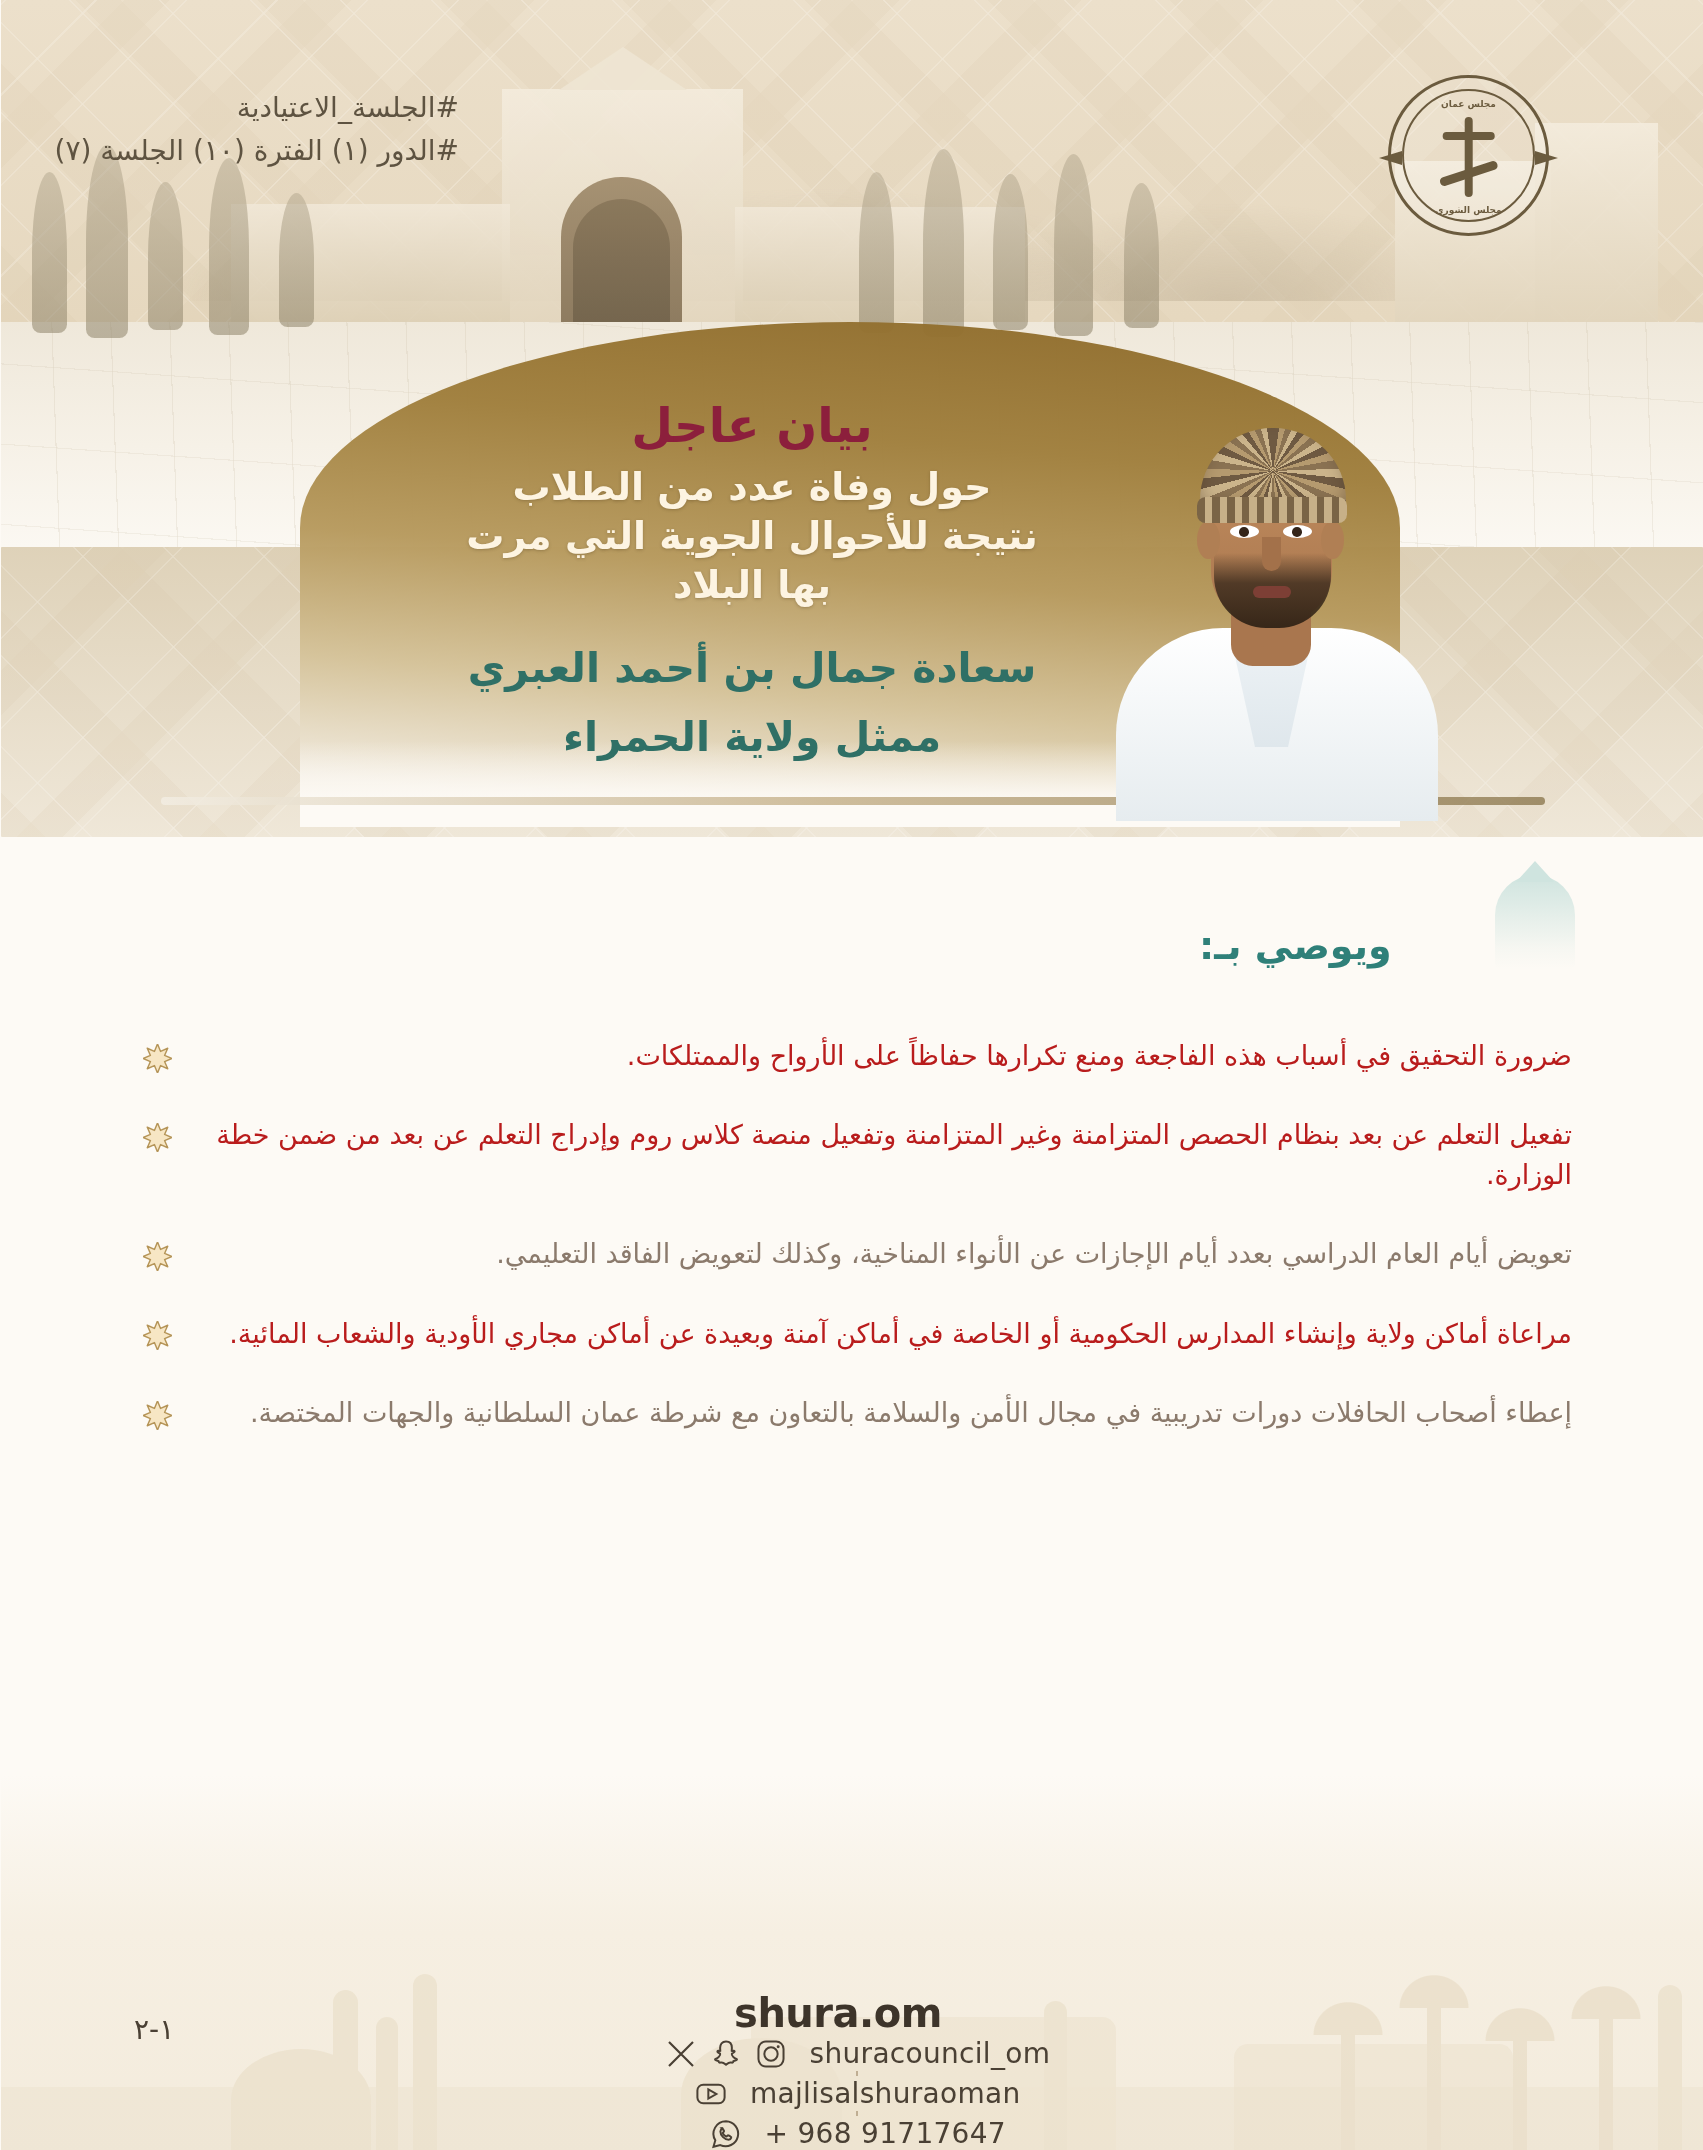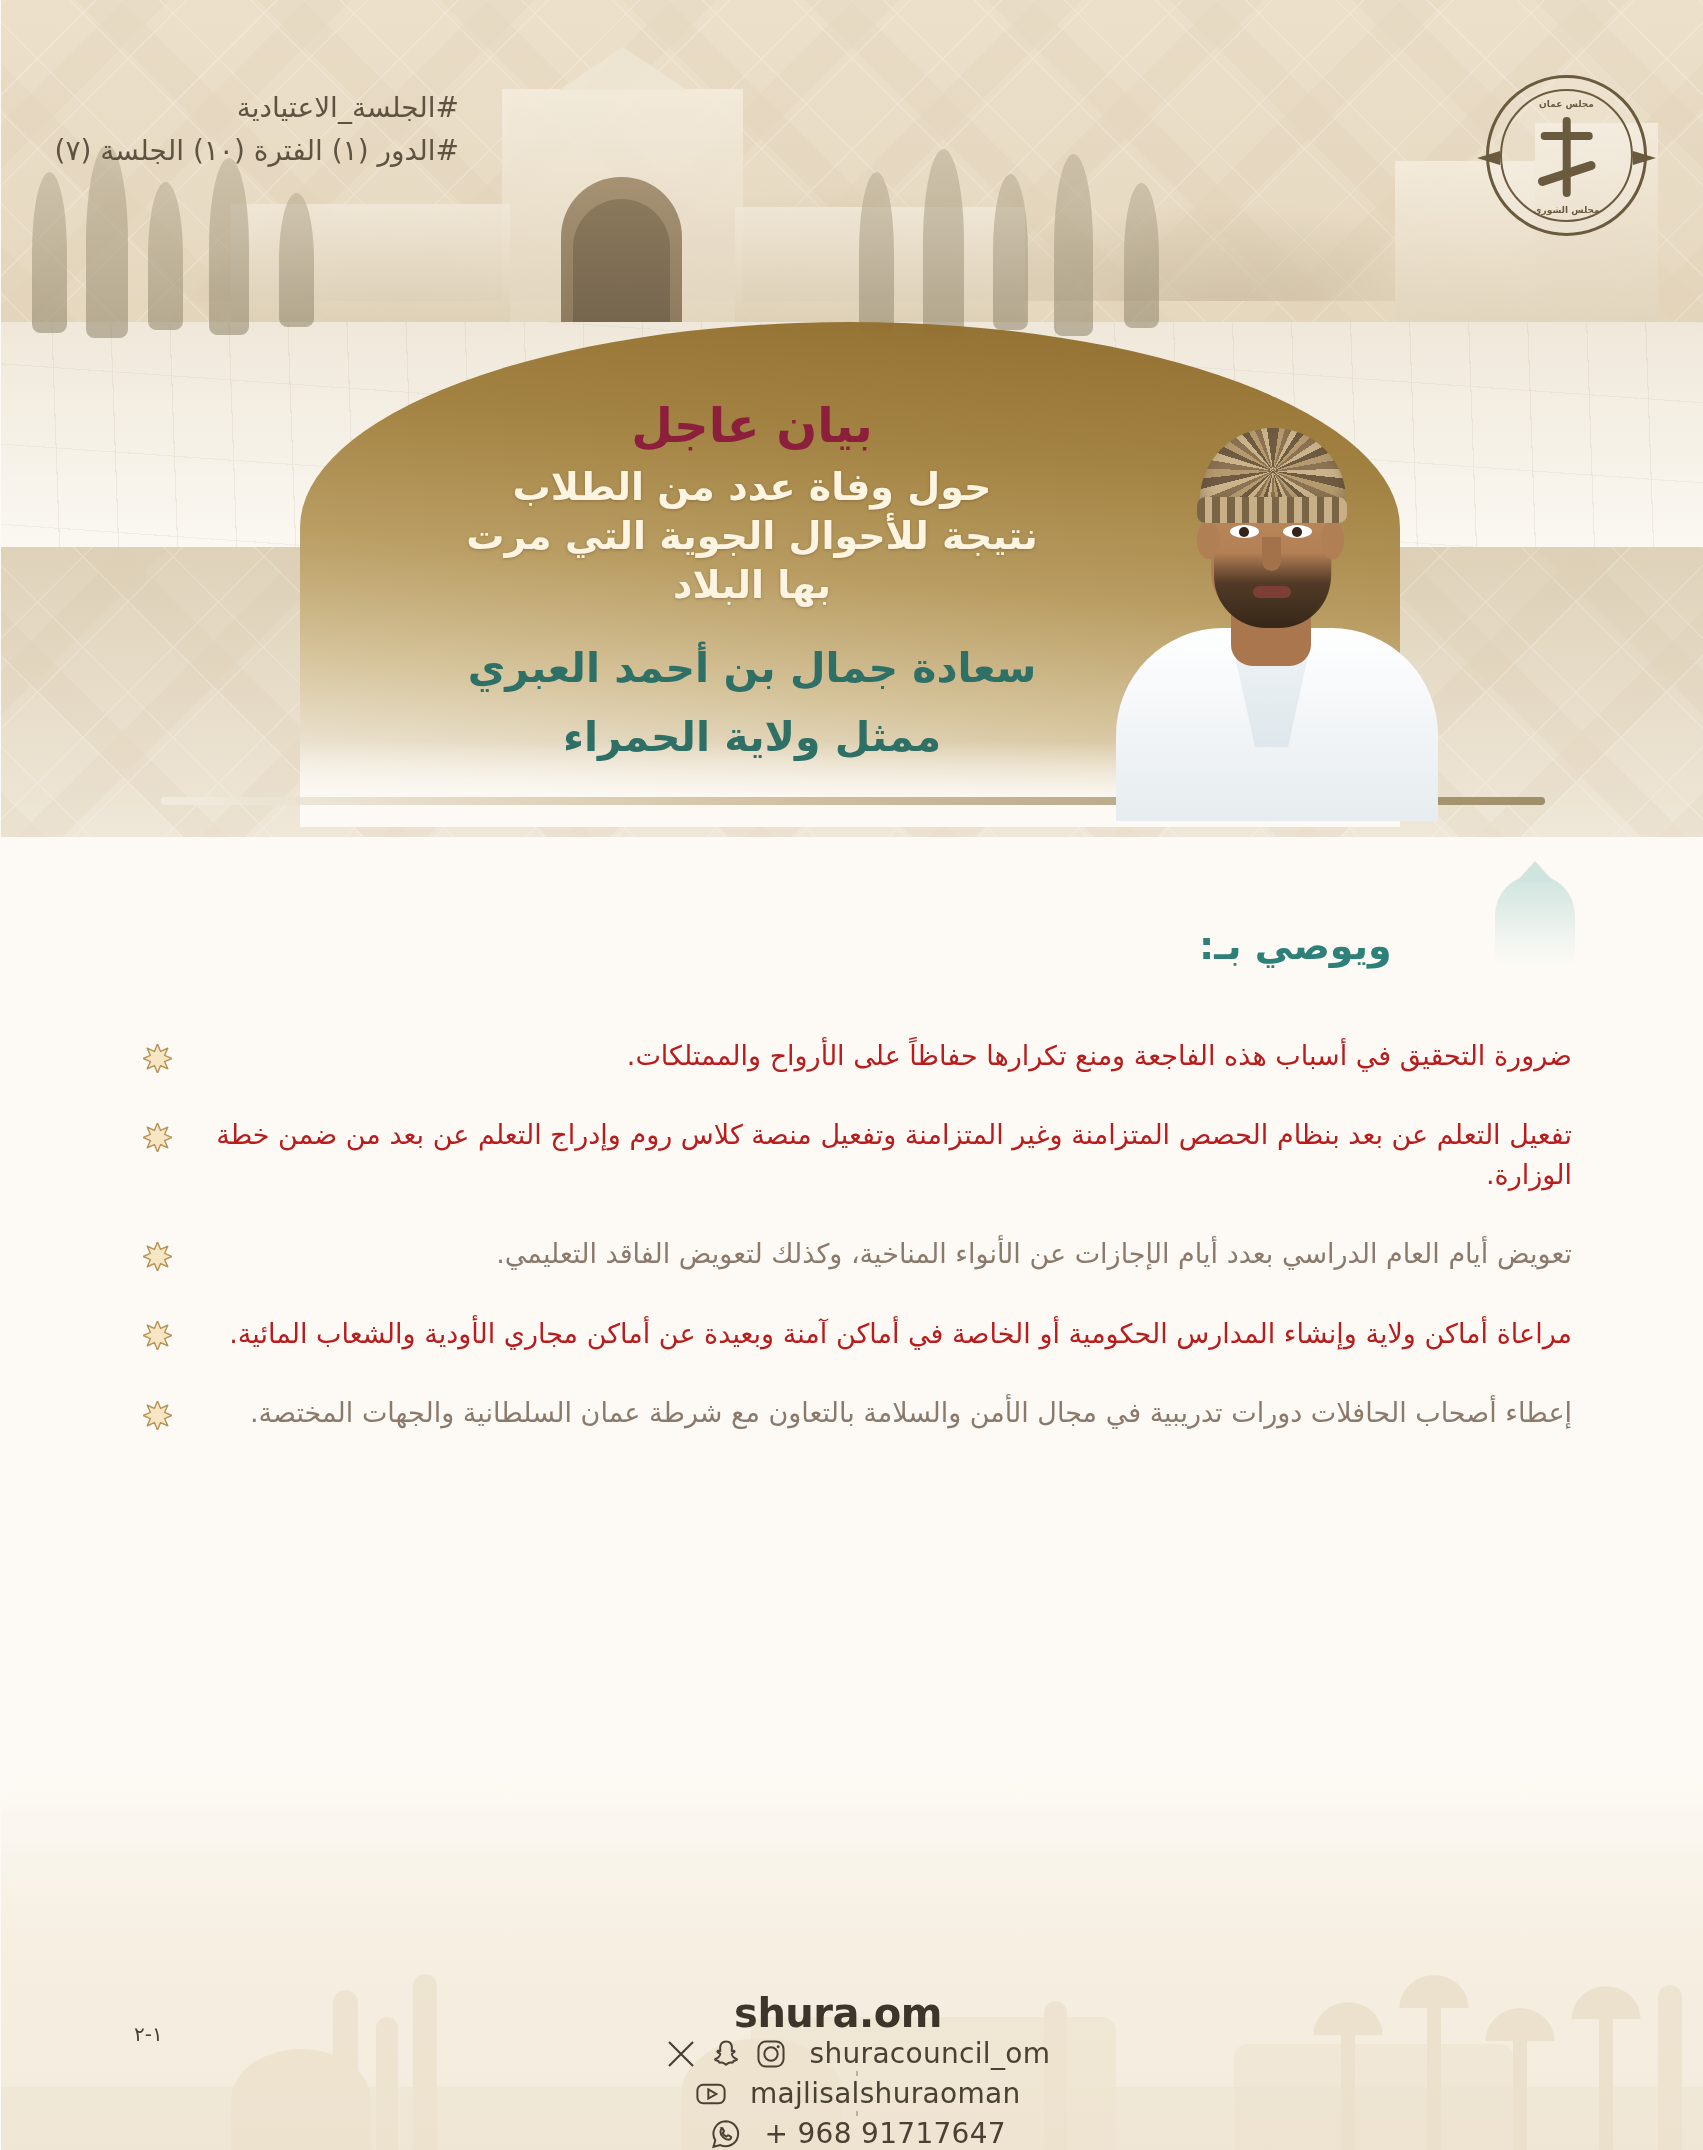--- a/index.html
+++ b/index.html
@@ -106,21 +106,21 @@
   
   .hashtags {
     position:absolute; right:1245px; top:86px;
     text-align:right; width:483px;
     color:#5e5341; line-height:1.55;
   }
   .hashtags div { font-size:28px; font-weight:400; letter-spacing:0.3px; }
 
   
   .emblem {
-    position:absolute; left:1486px; top:75px; width:161px; height:161px;
+    position:absolute; left:1388px; top:75px; width:161px; height:161px;
   }
   .emblem-ring {
     position:absolute; inset:0; border:3.8px solid #6b5b3e; border-radius:50%;
     background:rgba(255,255,255,.12);
   }
   .emblem-inner {
     position:absolute; inset:14px; border:2.1px solid #6b5b3e; border-radius:50%;
   }
   .emblem-khanjar {
     position:absolute; left:50%; top:42px; transform:translateX(-50%);
@@ -266,21 +266,21 @@
     background:radial-gradient(ellipse at 50% 100%, #e5d8bf 0 60%, rgba(229,216,191,0) 62%);
   }
 
   .footer {
     position:absolute; left:0; bottom:0; width:1696px; height:161px;
     display:flex; flex-direction:column; align-items:center;
     padding:0 102px 0 80px; gap:0; z-index:9; direction:ltr;margin-left:20px;
   }
   .page-no {
     position:absolute; left:134px; bottom:105px;
-    font-size:20px; color:#4a4034; letter-spacing:1.1px; z-index:10;
+    font-size:28px; color:#4a4034; letter-spacing:1.1px; z-index:10;
   }
   .brand {
     font-size:40px; font-weight:700; color:#3d342a; letter-spacing:-0.5px;
     margin-right:38px; white-space:nowrap;
   }
   .f-group { display:flex; align-items:center; gap:9.7px; white-space:nowrap; }
   .f-handle { font-size:28px; color:#4a4034; margin-left:11.8px; letter-spacing:0.3px; }
   .f-sep { width:1.6px; height:52px; background:#bfae93; margin:0 25px; }
   .f-icon { width:35px; height:35px; display:inline-flex; align-items:center; justify-content:center; }
   .f-icon svg { display:block; }

